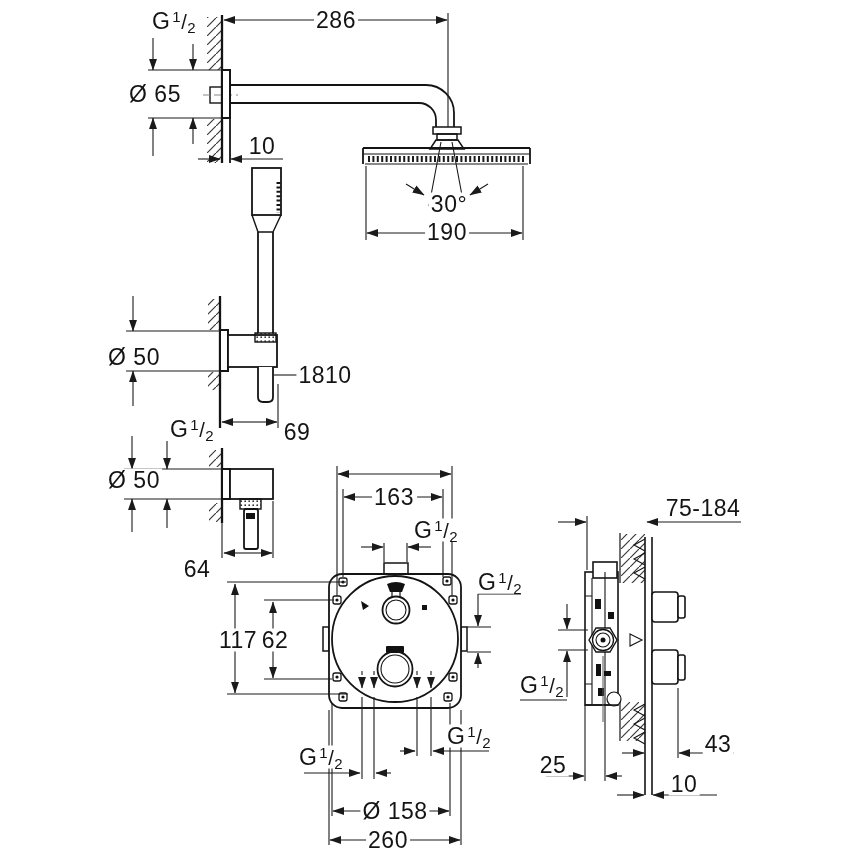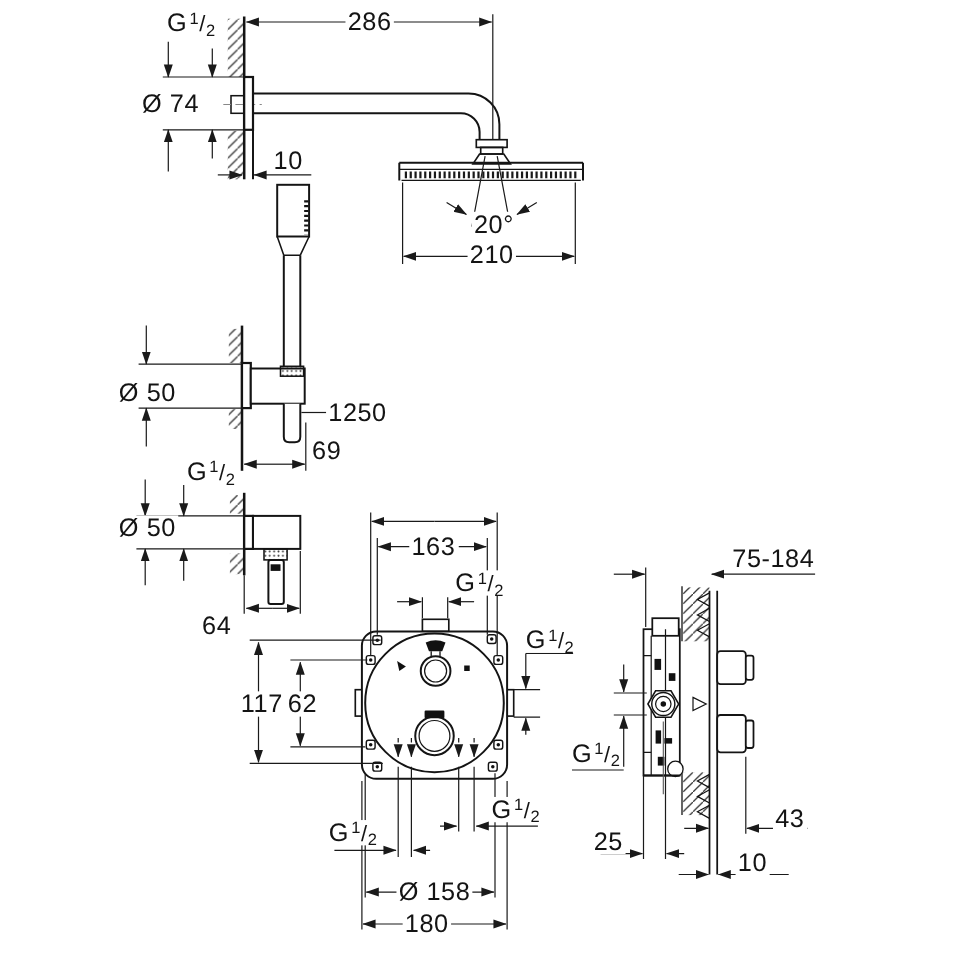--- a/index.html
+++ b/index.html
@@ -233,39 +233,39 @@
     <path d="M622,753 H644" marker-end="url(#ar)"></path>
     <path d="M734,753 H679" marker-end="url(#ar)"></path>
     <path d="M678,688 V758"></path>
     <path d="M617,795 H644" marker-end="url(#ar)"></path>
     <path d="M717,795 H653" marker-end="url(#ar)"></path>
   </g>
 </svg>
 
   <span class="lbl gl" style="left:174px;top:21px"><span>G</span><span class="n">1</span><span class="s">/</span><span class="d">2</span></span>
   <span class="lbl" style="left:336px;top:20px">286</span>
-  <span class="lbl" style="left:155px;top:94px">Ø 74</span>
+  <span class="lbl" style="left:155px;top:94px">Ø 65</span>
   <span class="lbl" style="left:262px;top:146px">10</span>
-  <span class="lbl" style="left:449px;top:204px">20°</span>
-  <span class="lbl" style="left:447px;top:232px">210</span>
+  <span class="lbl" style="left:449px;top:204px">30°</span>
+  <span class="lbl" style="left:447px;top:232px">190</span>
   <span class="lbl" style="left:134px;top:357px">Ø 50</span>
-  <span class="lbl" style="left:325px;top:375px">1250</span>
-  <span class="lbl" style="left:297px;top:410px">69</span>
+  <span class="lbl" style="left:325px;top:375px">1810</span>
+  <span class="lbl" style="left:297px;top:432px">69</span>
   <span class="lbl gl" style="left:192px;top:429px"><span>G</span><span class="n">1</span><span class="s">/</span><span class="d">2</span></span>
   <span class="lbl" style="left:134px;top:480px">Ø 50</span>
   <span class="lbl" style="left:197px;top:569px">64</span>
   <span class="lbl" style="left:395px;top:496px">146</span>
   <span class="lbl" style="left:394px;top:497px">163</span>
   <span class="lbl gl" style="left:436px;top:530px"><span>G</span><span class="n">1</span><span class="s">/</span><span class="d">2</span></span>
   <span class="lbl gl" style="left:500px;top:582px"><span>G</span><span class="n">1</span><span class="s">/</span><span class="d">2</span></span>
   <span class="lbl" style="left:238px;top:640px">117</span>
   <span class="lbl" style="left:275px;top:640px">62</span>
   <span class="lbl gl" style="left:321px;top:757px"><span>G</span><span class="n">1</span><span class="s">/</span><span class="d">2</span></span>
   <span class="lbl gl" style="left:469px;top:736px"><span>G</span><span class="n">1</span><span class="s">/</span><span class="d">2</span></span>
   <span class="lbl" style="left:395px;top:811px">Ø 158</span>
-  <span class="lbl" style="left:388px;top:840px">180</span>
+  <span class="lbl" style="left:388px;top:840px">260</span>
   <span class="lbl" style="left:703px;top:508px">75-184</span>
   <span class="lbl gl" style="left:542px;top:685px"><span>G</span><span class="n">1</span><span class="s">/</span><span class="d">2</span></span>
   <span class="lbl" style="left:553px;top:765px">25</span>
   <span class="lbl" style="left:718px;top:744px">43</span>
   <span class="lbl" style="left:684px;top:784px">10</span>
 
 </div>
 
 </body></html>

